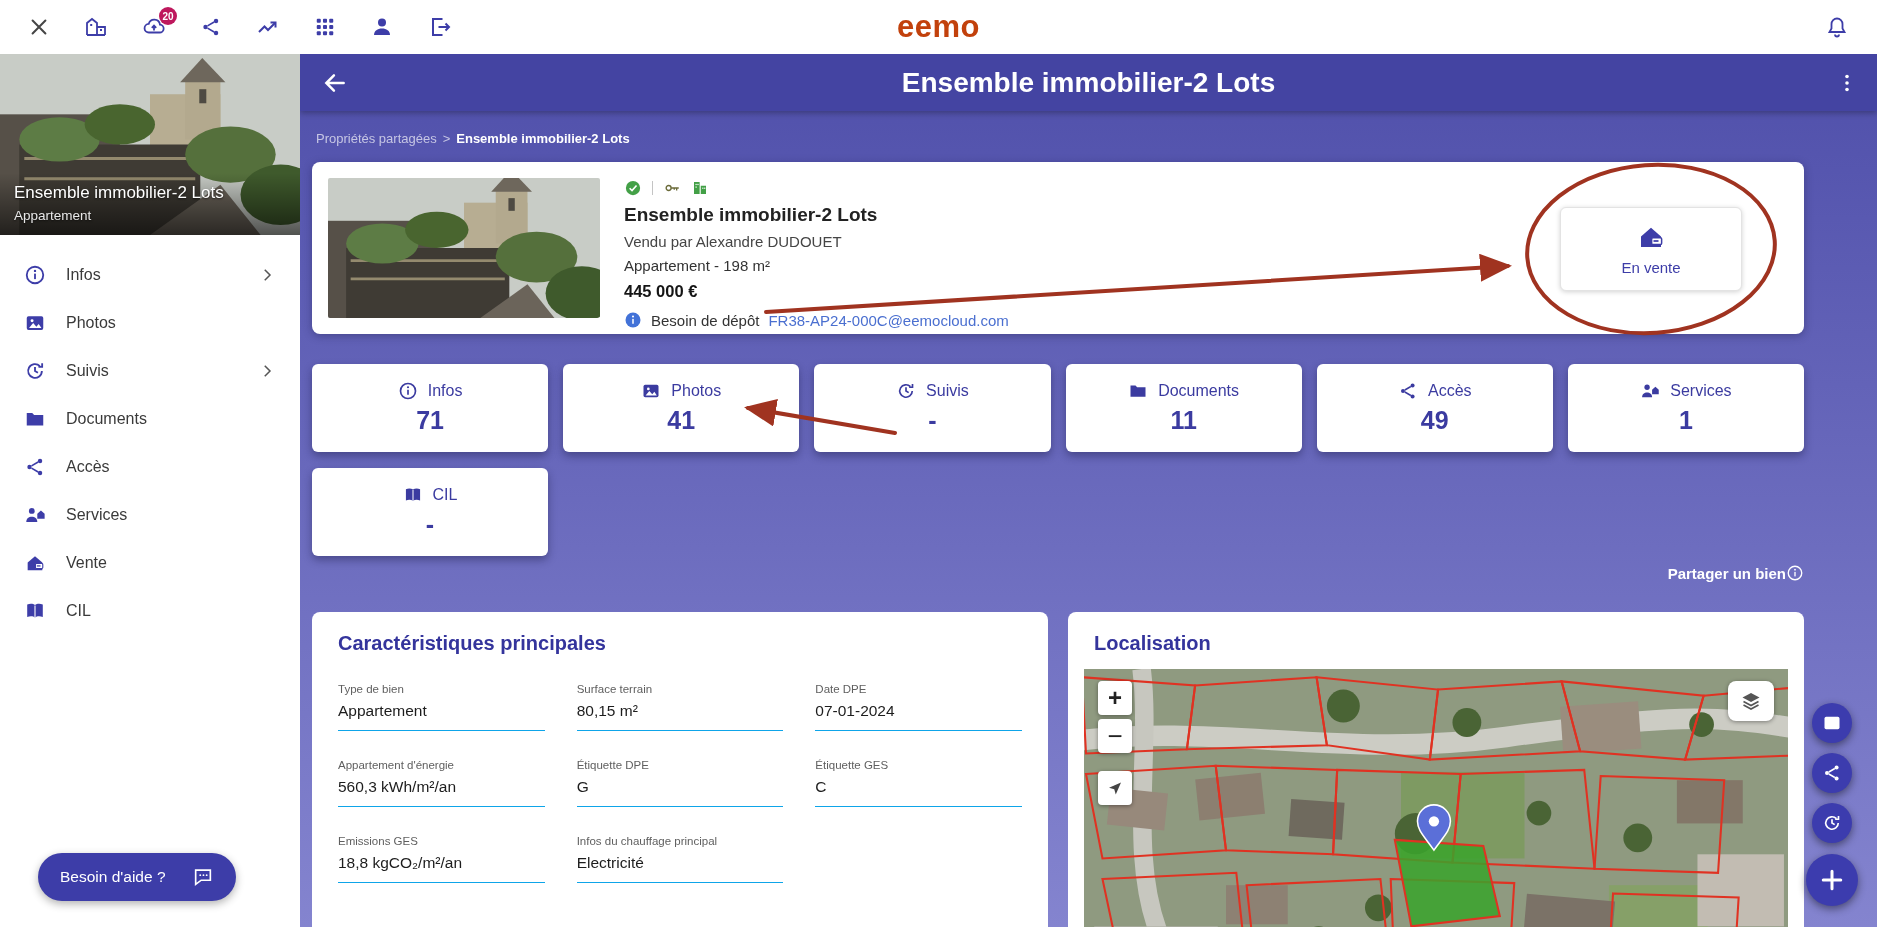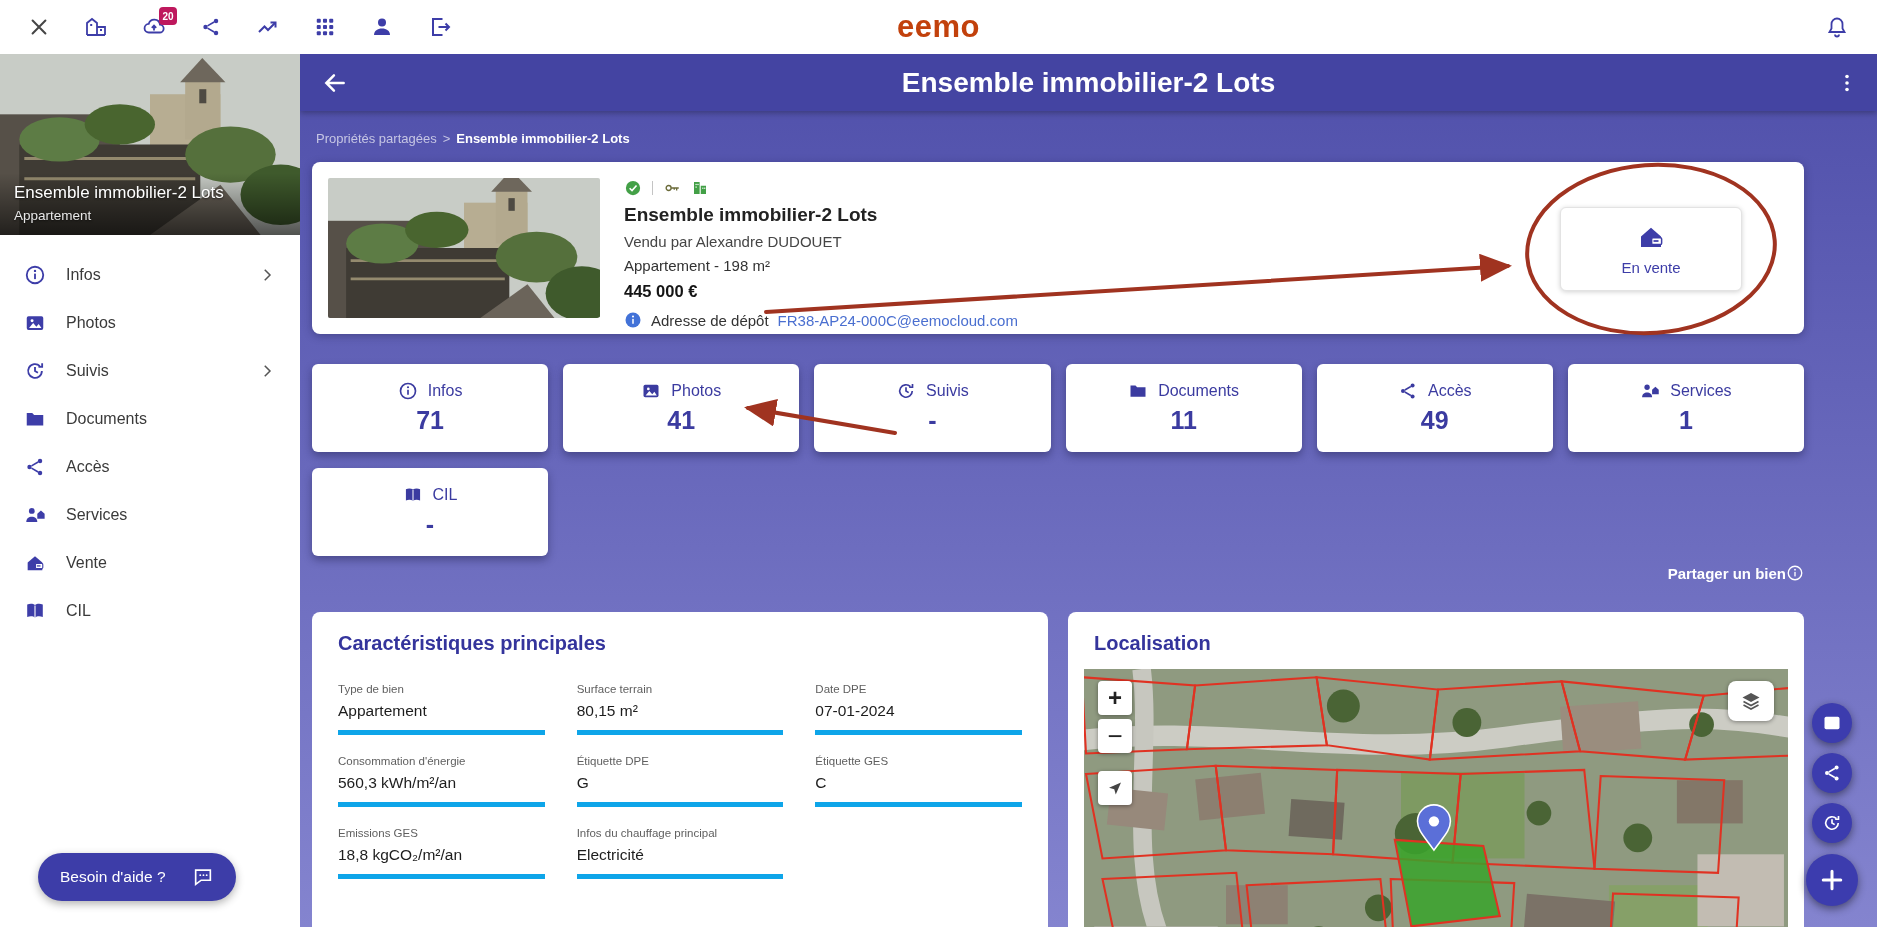--- a/index.html
+++ b/index.html
@@ -14,21 +14,21 @@
   .c-primary{color:#3d3da8}.c-ink{color:#454545}.c-green{color:#43a047}
   .c-olive{color:#6b6b3a}.c-blue{color:#4272d8}.c-white{color:#fff}
 
   
   .topbar { position:absolute; left:0; top:0; width:1877px; height:54px; background:#fff;
             display:flex; align-items:center; padding:0 28px; z-index:6; }
   .tb-left { display:flex; align-items:center; gap:34px; }
   .tb-btn { display:block; }
   .cloud-wrap { position:relative; }
   .nbadge { position:absolute; top:-8px; right:-11px; background:#be185d; color:#fff;
-            font-size:10px; font-weight:bold; min-width:18px; height:18px; border-radius:4px;
+            font-size:10px; font-weight:bold; min-width:18px; height:18px; border-radius:9px;
             display:flex; align-items:center; justify-content:center; padding:0 3px; }
   .logo { position:absolute; left:50%; top:50%; transform:translate(-50%,-50%);
           font-size:31px; font-weight:800; letter-spacing:.5px; color:#c2410c; }
   .tb-bell { margin-left:auto; }
 
   
   .sidebar { position:absolute; left:0; top:54px; width:300px; bottom:0; background:#fff; z-index:5; }
   .side-photo { position:relative; width:300px; height:181px; overflow:hidden; }
   .side-photo > svg { display:block; }
   .side-caption { position:absolute; left:0; right:0; bottom:0; padding:10px 14px 12px;
@@ -89,21 +89,21 @@
   .share-row { display:flex; justify-content:flex-end; margin-top:8px; }
   .share-row button { display:flex; align-items:center; color:#fff; font-weight:700; font-size:15px; }
 
   .bottom-row { display:flex; gap:20px; margin-top:30px; align-items:flex-start; }
   .panel { background:#fff; border-radius:8px; padding:20px 26px; height:440px; }
   .char-card { width:736px; }
   .loc-card { flex:1; padding:20px 16px; }
   .panel h3 { color:#34349c; font-size:20px; font-weight:700; }
   .loc-card h3 { margin-left:10px; }
   .fields-grid { display:grid; grid-template-columns:1fr 1fr 1fr; column-gap:32px; margin-top:16px; }
-  .field { border-bottom:5px solid #0ea5e9; padding:12px 0 10px; margin-bottom:8px; }
+  .field { border-bottom:1px solid #0ea5e9; padding:12px 0 10px; margin-bottom:16px; }
   .field-label { font-size:11.5px; color:#5f5f5f; }
   .field-value { font-size:15.5px; color:#1d1d1d; margin-top:7px; }
 
   .map { position:relative; margin-top:14px; height:350px; background:#8f9a80; overflow:hidden; }
   .map > svg { display:block; width:100%; height:100%; }
   .map-ctl { position:absolute; background:#fff; border-radius:4px;
              box-shadow:0 1px 4px rgba(0,0,0,.4); display:flex; align-items:center;
              justify-content:center; }
   .zoomin  { left:14px; top:12px;  width:34px; height:34px; font-size:24px; font-weight:700; color:#222; }
   .zoomout { left:14px; top:50px;  width:34px; height:34px; font-size:26px; color:#222; }
@@ -443,21 +443,21 @@
             </svg>
         </div>
         <h2 class="prop-title">Ensemble immobilier-2 Lots</h2>
         <div class="prop-seller">Vendu par Alexandre DUDOUET</div>
         <div class="prop-type">Appartement - 198 m²</div>
         <div class="prop-price">445 000 €</div>
         <div class="deposit">
           <svg class="ic ic18 c-blue">
               <use href="#i-infofill"></use>
             </svg>
-          <span>Adresse de dépôt</span>
+          <span>Besoin de dépôt</span>
           <a href="#">FR38-AP24-000C@eemocloud.com</a>
         </div>
       </div>
       <button class="status-btn">
         <svg class="ic ic30">
             <use href="#i-sale"></use>
           </svg>
         <span>En vente</span>
       </button>
     </section>
@@ -550,21 +550,21 @@
           </div>
           <div class="field">
             <div class="field-label">Surface terrain</div>
             <div class="field-value">80,15 m²</div>
           </div>
           <div class="field">
             <div class="field-label">Date DPE</div>
             <div class="field-value">07-01-2024</div>
           </div>
           <div class="field">
-            <div class="field-label">Consommation d'énergie</div>
+            <div class="field-label">Appartement d'énergie</div>
             <div class="field-value">560,3 kWh/m²/an</div>
           </div>
           <div class="field">
             <div class="field-label">Étiquette DPE</div>
             <div class="field-value">G</div>
           </div>
           <div class="field">
             <div class="field-label">Étiquette GES</div>
             <div class="field-value">C</div>
           </div>

